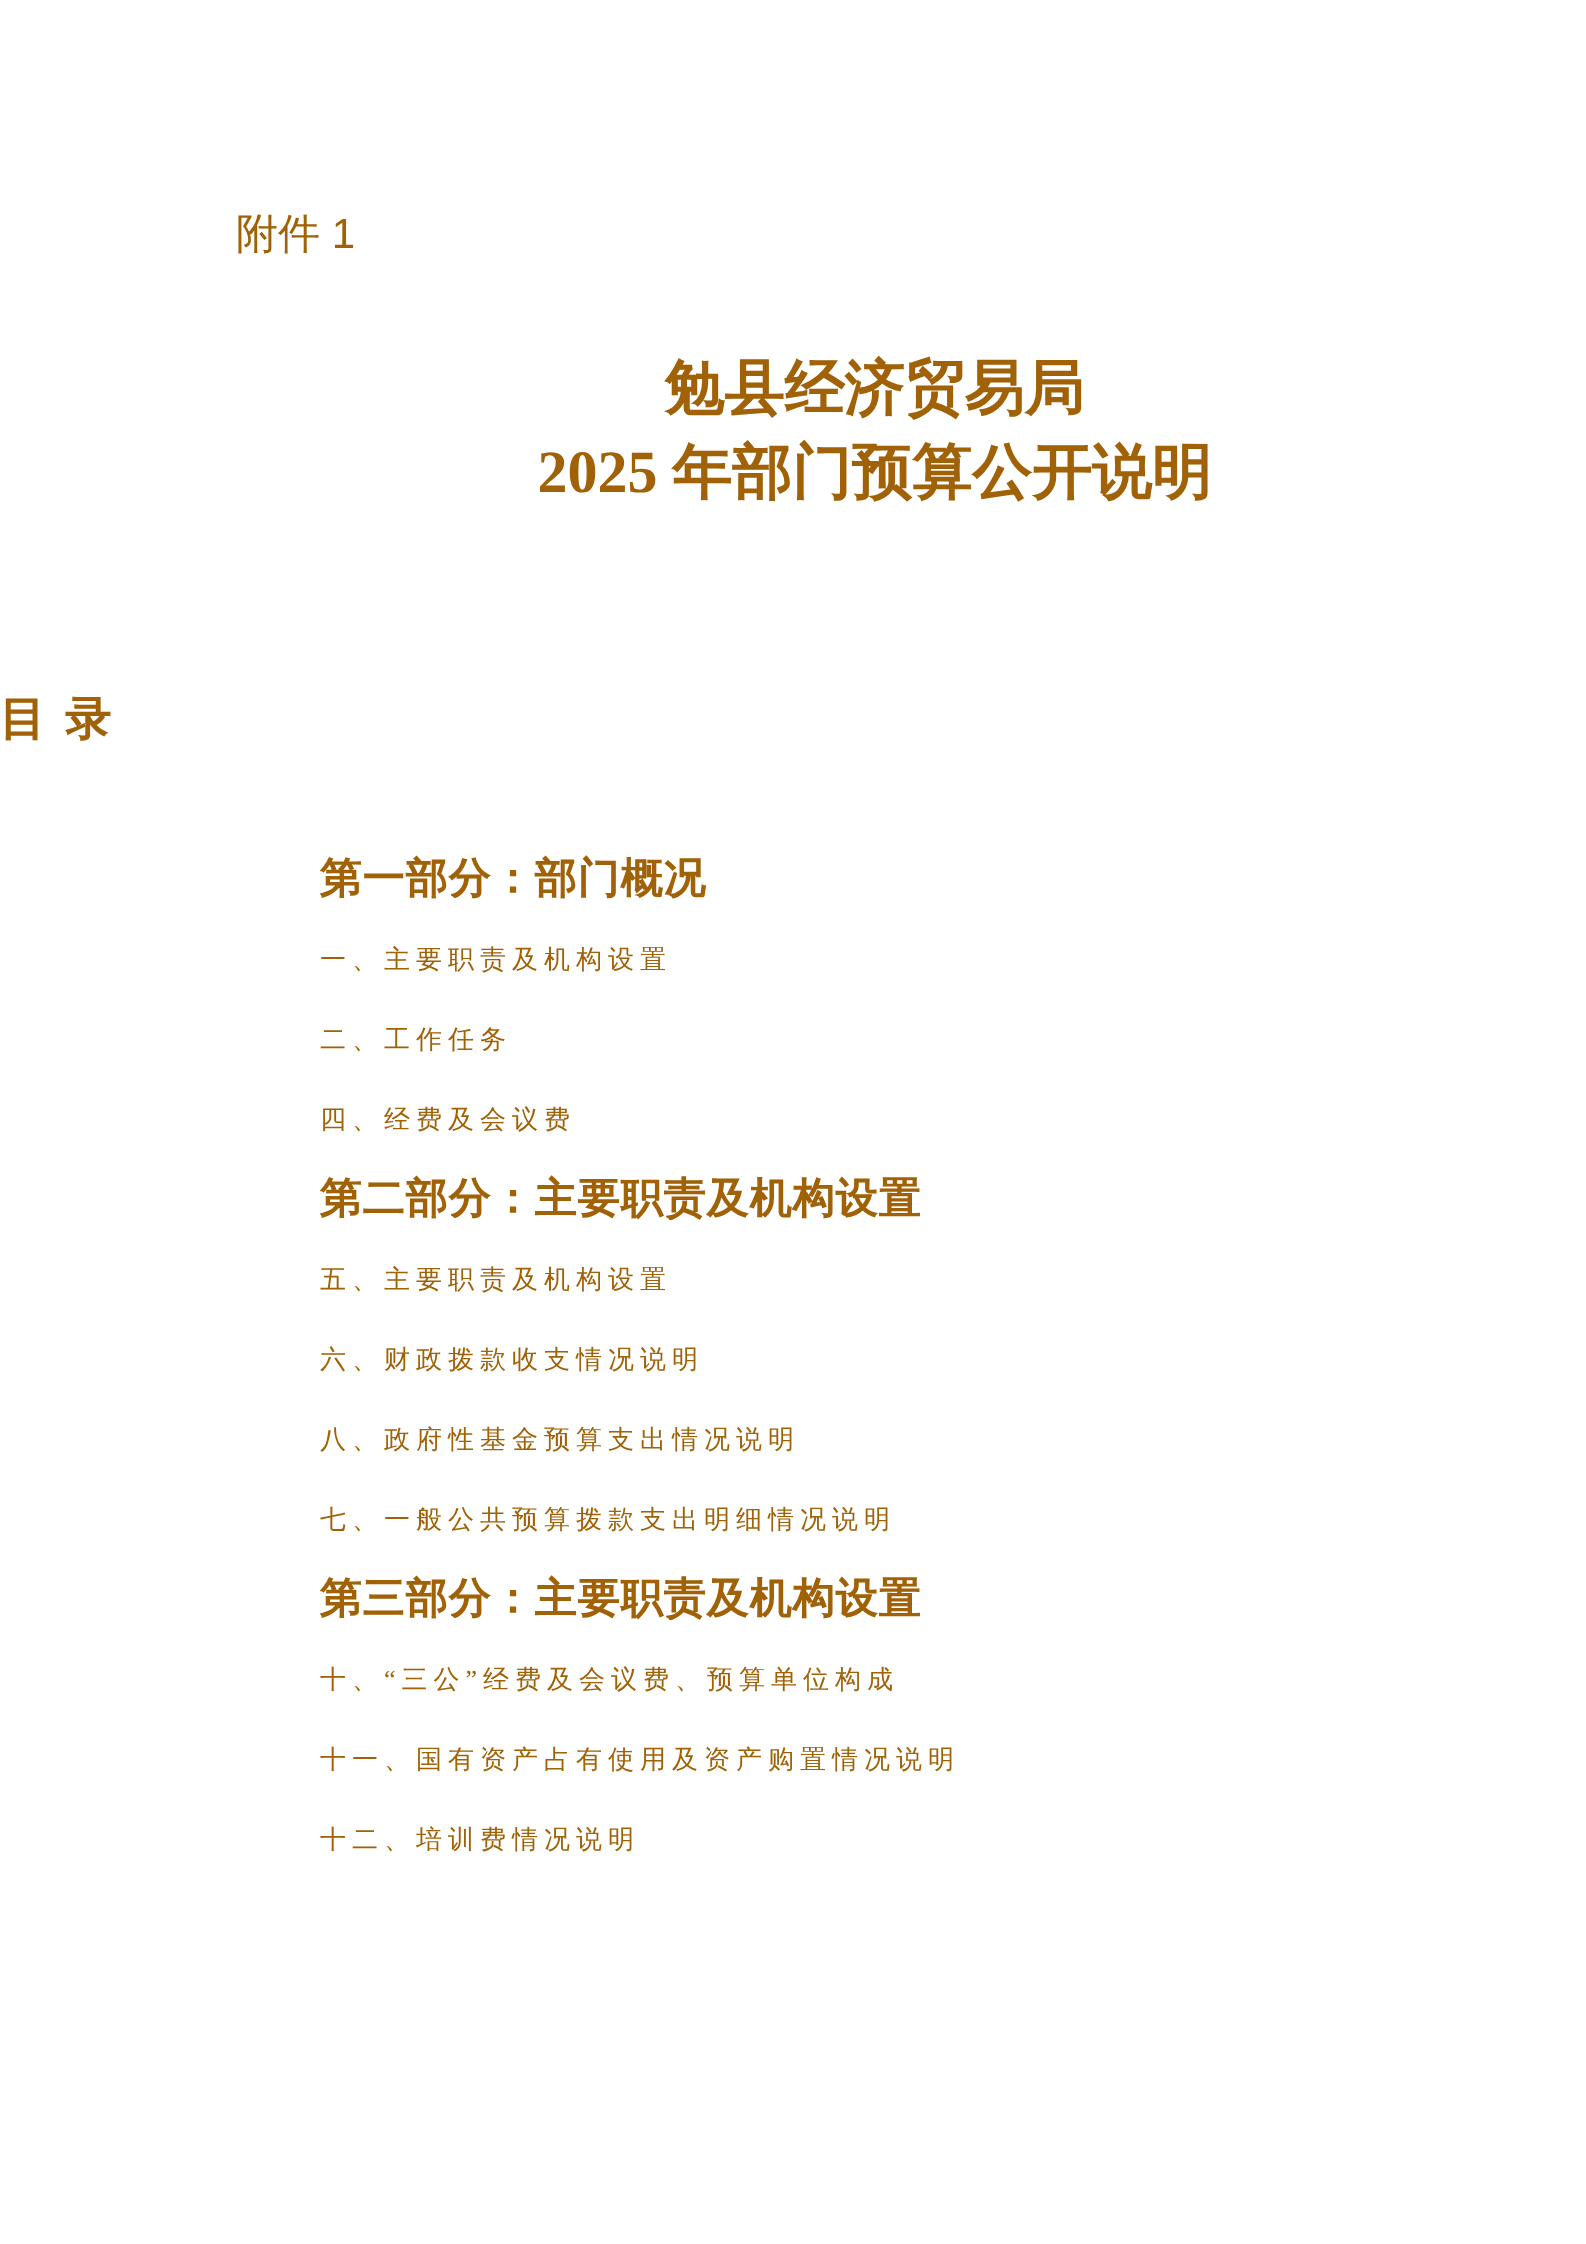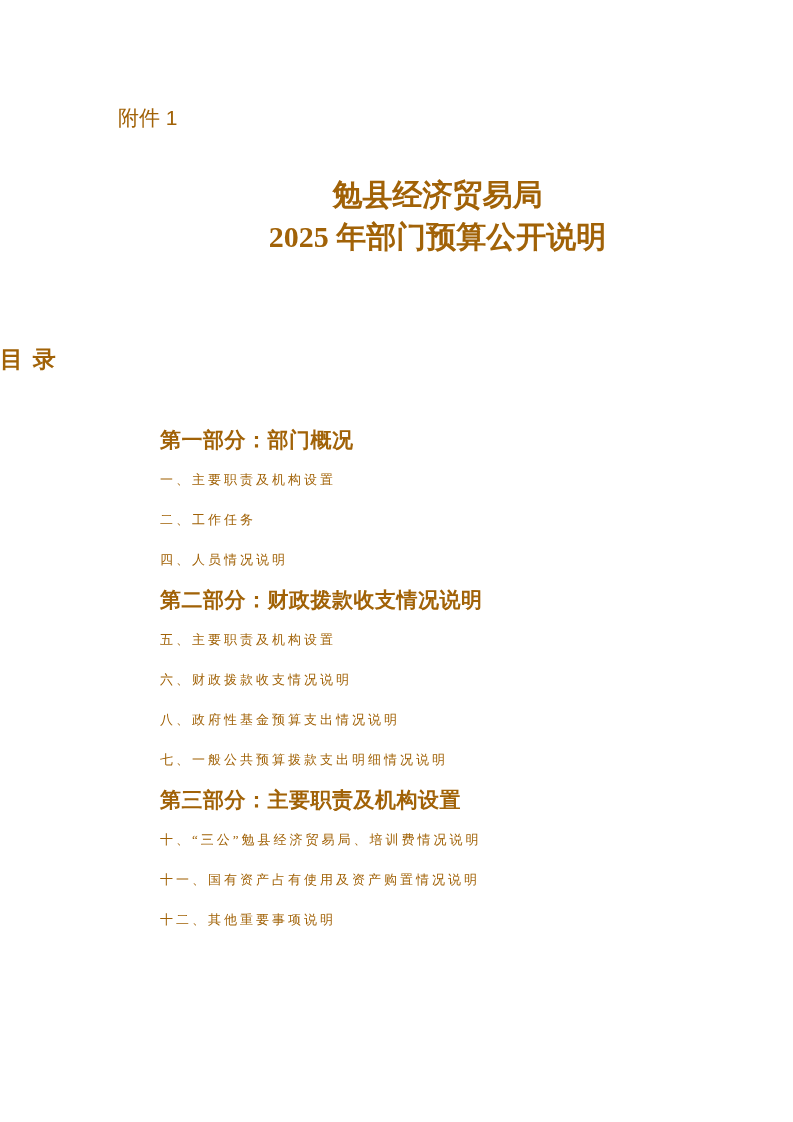--- a/index.html
+++ b/index.html
@@ -77,24 +77,24 @@
     <div>勉县经济贸易局</div>
     <div>2025 年部门预算公开说明</div>
   </div>
 
   <div class="toc-heading">目 录</div>
 
   <div class="toc">
       <div class="toc-entry section">第一部分：部门概况</div>
       <div class="toc-entry item">一、主要职责及机构设置</div>
       <div class="toc-entry item">二、工作任务</div>
-      <div class="toc-entry item">四、人员情况说明</div>
-      <div class="toc-entry section">第二部分：财政拨款收支情况说明</div>
+      <div class="toc-entry item">四、经费及会议费</div>
+      <div class="toc-entry section">第二部分：主要职责及机构设置</div>
       <div class="toc-entry item">五、主要职责及机构设置</div>
       <div class="toc-entry item">六、财政拨款收支情况说明</div>
       <div class="toc-entry item">八、政府性基金预算支出情况说明</div>
       <div class="toc-entry item">七、一般公共预算拨款支出明细情况说明</div>
       <div class="toc-entry section">第三部分：主要职责及机构设置</div>
-      <div class="toc-entry item">十、“三公”勉县经济贸易局、培训费情况说明</div>
+      <div class="toc-entry item">十、“三公”经费及会议费、预算单位构成</div>
       <div class="toc-entry item">十一、国有资产占有使用及资产购置情况说明</div>
-      <div class="toc-entry item">十二、其他重要事项说明</div>
+      <div class="toc-entry item">十二、培训费情况说明</div>
     </div>
 </div>
 
 </body></html>

